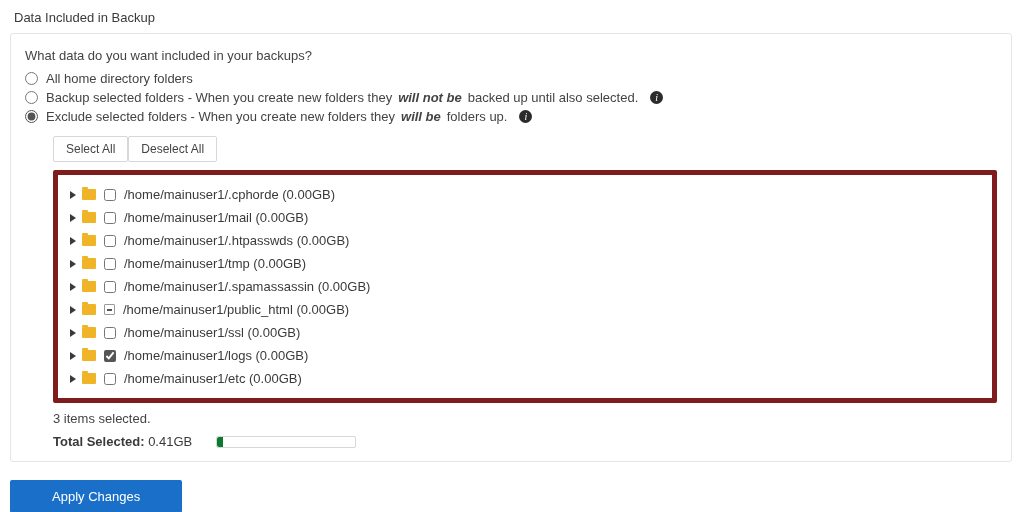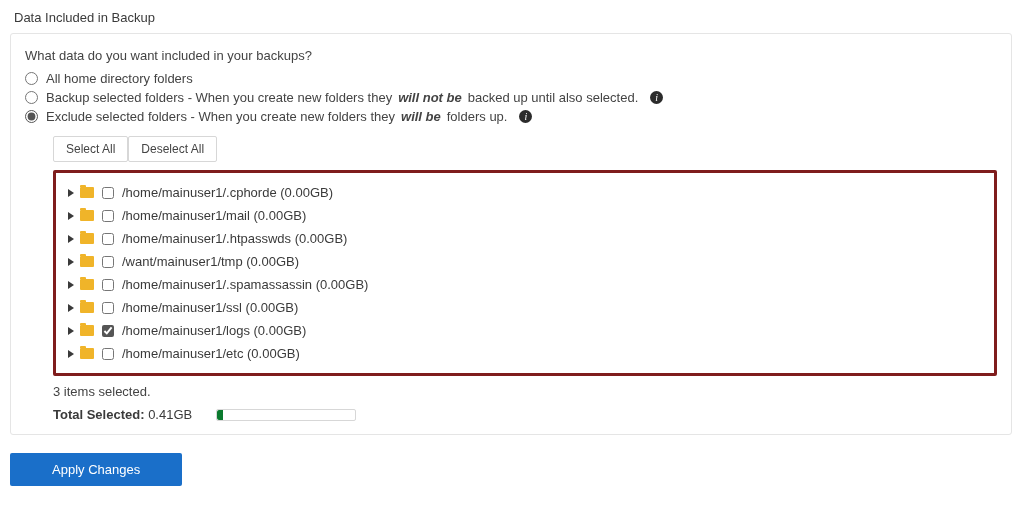--- a/index.html
+++ b/index.html
@@ -65,21 +65,21 @@
     font-size: 12px;
     padding: 5px 12px;
     border-radius: 2px;
     cursor: pointer;
   }
   .instruction {
     margin: 4px 0 6px 28px;
     color: #444;
   }
   .tree-box {
-    border: 3px solid #7f1d1d;
+    border: 5px solid #7f1d1d;
     border-radius: 2px;
     margin: 4px 0 8px 28px;
     padding: 8px 8px 8px 10px;
     max-height: 240px;
     overflow: auto;
     position: relative;
     background: #fff;
   }
   .tree-row {
     display: flex;
@@ -232,27 +232,33 @@
       <div class="tree-row">
         <span class="arrow"></span>
         <span class="folder-icon"></span>
         <input type="checkbox" style="">
         <span>/home/mainuser1/.htpasswds (0.00GB)</span>
       </div>
       <div class="tree-row">
         <span class="arrow"></span>
         <span class="folder-icon"></span>
         <input type="checkbox" style="">
-        <span>/want/mainuser1/tmp (0.00GB)</span>
+        <span>/home/mainuser1/tmp (0.00GB)</span>
       </div>
       <div class="tree-row">
         <span class="arrow"></span>
         <span class="folder-icon"></span>
         <input type="checkbox" style="">
         <span>/home/mainuser1/.spamassassin (0.00GB)</span>
+      </div>
+      <div class="tree-row">
+        <span class="arrow"></span>
+        <span class="folder-icon"></span>
+        <span class="checkbox-indeterminate"></span>
+        <span>/home/mainuser1/public_html (0.00GB)</span>
       </div>
       <div class="tree-row">
         <span class="arrow"></span>
         <span class="folder-icon"></span>
         <input type="checkbox" style="">
         <span>/home/mainuser1/ssl (0.00GB)</span>
       </div>
       <div class="tree-row">
         <span class="arrow"></span>
         <span class="folder-icon"></span>

